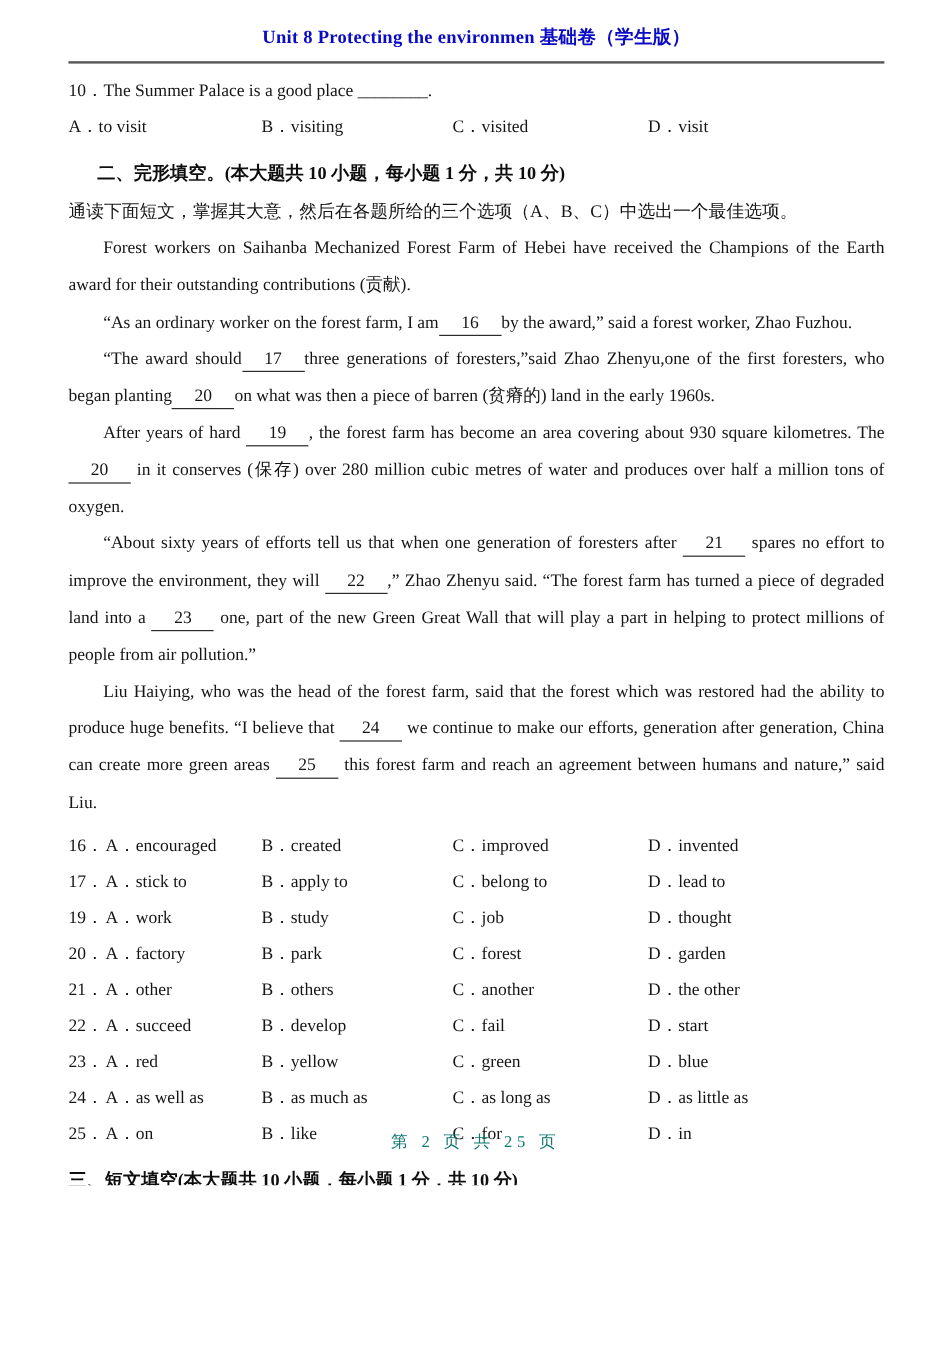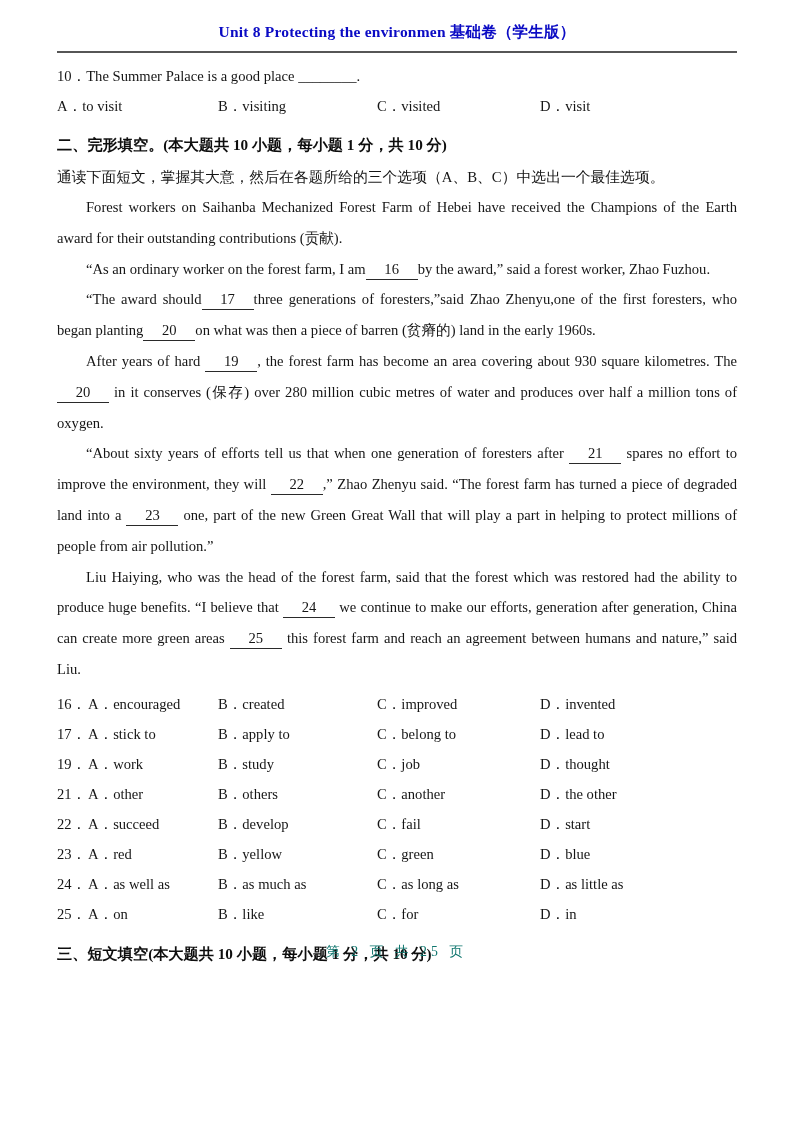--- a/index.html
+++ b/index.html
@@ -48,21 +48,21 @@
   .options-row .opt-cell:nth-child(1) { width: 161px; }
   .options-row .opt-cell:nth-child(2) { width: 159px; }
   .options-row .opt-cell:nth-child(3) { width: 163px; }
   .options-row .opt-cell:nth-child(4) { width: auto; }
   .section-heading {
     font-weight: 700;
     font-size: 15.2px;
     line-height: 21px;
     color: #0e0e0e;
   }
-  .section-heading.s2 { margin-top: 17px; }
+  .section-heading.s2 { margin-top: 17px; margin-left: 24px; }
   .section-heading.s3 { margin-top: 13px; }
   .instruction {
     margin-top: 12px;
     font-size: 14.8px;
     line-height: 21px;
   }
   .passage { margin-top: 4px; }
   .para {
     margin: 0;
     font-size: 14.6px;
@@ -150,20 +150,27 @@
         <span class="opt-cell qc3">D．lead to</span>
       </div>
       <div class="q-row">
         <span class="q-num">19．</span>
         <span class="opt-cell qc0">A．work</span>
         <span class="opt-cell qc1">B．study</span>
         <span class="opt-cell qc2">C．job</span>
         <span class="opt-cell qc3">D．thought</span>
       </div>
       <div class="q-row">
+        <span class="q-num">20．</span>
+        <span class="opt-cell qc0">A．factory</span>
+        <span class="opt-cell qc1">B．park</span>
+        <span class="opt-cell qc2">C．forest</span>
+        <span class="opt-cell qc3">D．garden</span>
+      </div>
+      <div class="q-row">
         <span class="q-num">21．</span>
         <span class="opt-cell qc0">A．other</span>
         <span class="opt-cell qc1">B．others</span>
         <span class="opt-cell qc2">C．another</span>
         <span class="opt-cell qc3">D．the other</span>
       </div>
       <div class="q-row">
         <span class="q-num">22．</span>
         <span class="opt-cell qc0">A．succeed</span>
         <span class="opt-cell qc1">B．develop</span>

